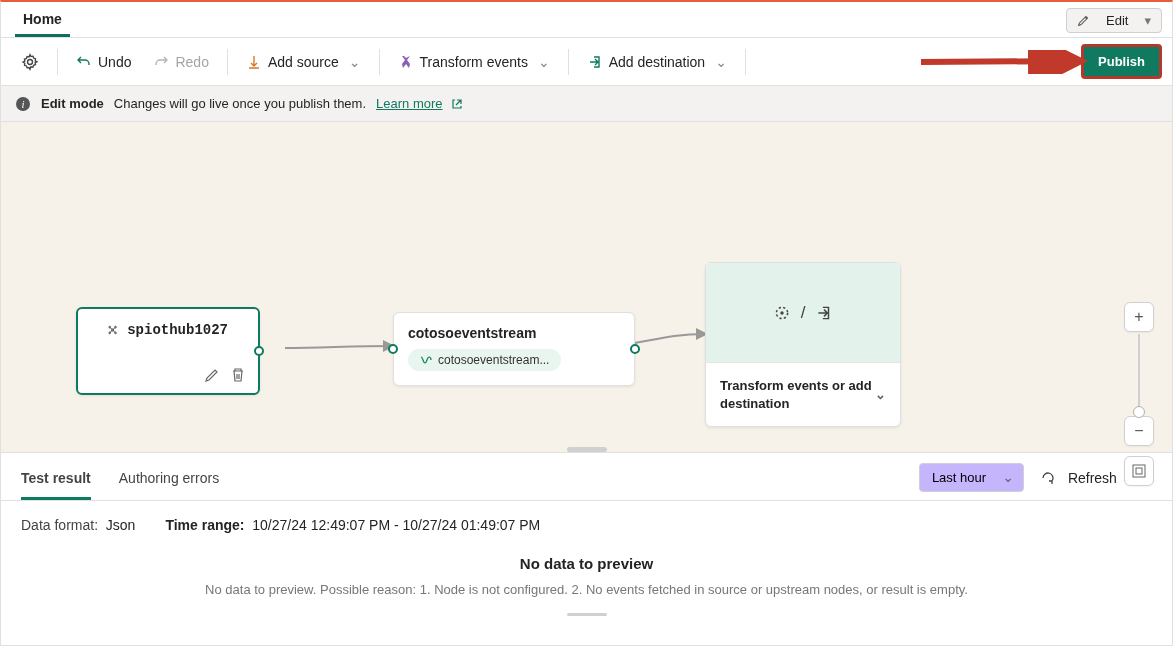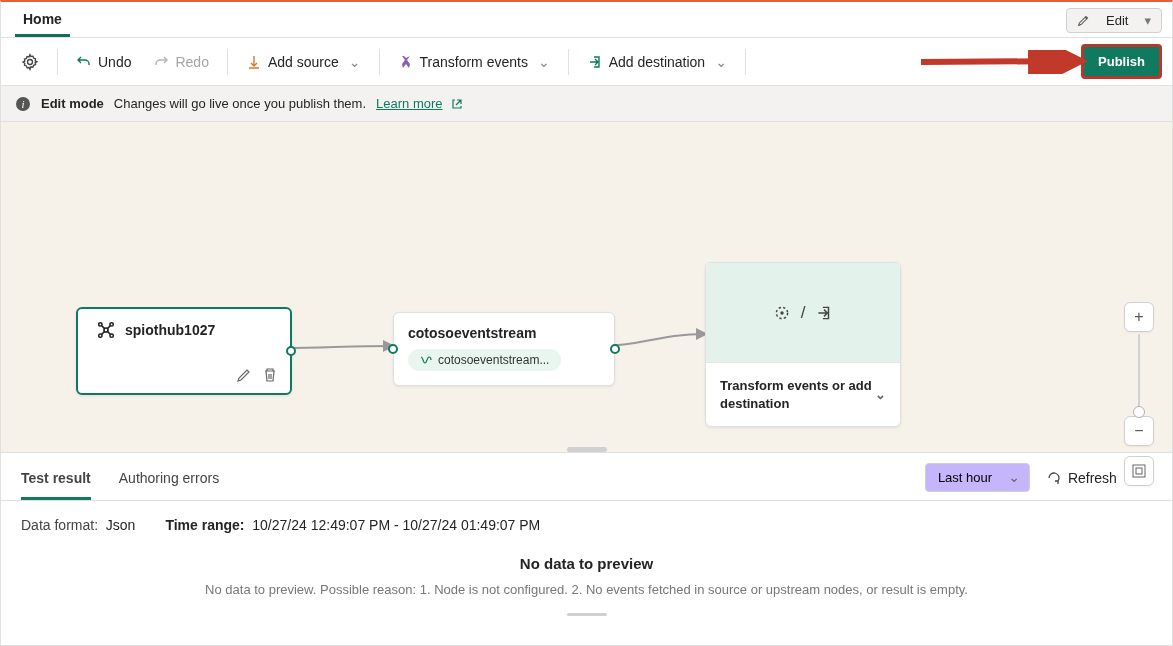--- a/index.html
+++ b/index.html
@@ -32,25 +32,25 @@
 
 .canvas-wrap { position:relative; height:330px; background:#f6f2e9; }
 .canvas { position:absolute; inset:0; }
 
 .node { position:absolute; background:#fff; border:1px solid #e0e0e0; border-radius:6px; box-shadow:0 1px 3px rgba(0,0,0,.08); }
 .node.selected { border:2px solid #0f7a5f; }
 .node-title { font-weight:600; font-size:14px; }
 .port { position:absolute; width:10px; height:10px; border:2px solid #0f7a5f; background:#fff; border-radius:50%; top:50%; transform:translateY(-50%);}
 .port.out { right:-6px; } .port.in { left:-6px; }
 
-.node1 { left:75px; top:185px; width:216px; height:88px; padding:12px 19px; }
+.node1 { left:75px; top:185px; width:184px; height:88px; padding:12px 30px;font-family:Liberation Mono, monospace; }
 .node1 .actions { position:absolute; right:12px; bottom:10px; display:flex; gap:10px; color:#555; }
 .node1 .title-row { display:flex; align-items:center; gap:10px; }
 
-.node2 { left:392px; top:190px; width:222px; padding:12px 14px 14px; }
+.node2 { left:392px; top:190px; width:242px; padding:12px 14px 14px; }
 .node2 .chip { margin-top:8px; display:inline-flex; align-items:center; gap:6px; background:#e9f5ef; border-radius:14px; padding:4px 12px; font-size:12px; color:#333;}
 
 .node3 { left:704px; top:140px; width:196px; }
 .node3 .top { height:100px; background:#e3f2eb; display:flex; align-items:center; justify-content:center; gap:10px; font-size:17px; color:#444; border-bottom:1px solid #e5e5e5; border-radius:6px 6px 0 0;}
 .node3 .bottom { padding:14px 14px; display:flex; align-items:center; justify-content:space-between; }
 .node3 .bottom span { font-weight:600; line-height:1.35; }
 
 .zoom-ctrl { position:absolute; right:18px; top:180px; width:30px; display:flex; flex-direction:column; align-items:center; gap:0;}
 .zoom-btn { width:30px; height:30px; border:1px solid #d0d0d0; border-radius:6px; background:#fff; display:flex; align-items:center; justify-content:center; font-size:16px; color:#555; cursor:pointer; box-shadow:0 1px 2px rgba(0,0,0,.05); }
 .zoom-track { width:2px; height:80px; background:#d0d0d0; margin:2px 0; position:relative;}
@@ -66,21 +66,21 @@
 
 .bottom-panel { border-top:1px solid #e0e0e0; }
 .bp-tabs { height:48px; display:flex; align-items:flex-end; padding:0 20px; border-bottom:1px solid #e0e0e0; gap:28px; }
 .bp-tab { padding:12px 0 14px; font-weight:600; font-size:14px; color:#444; position:relative; cursor:pointer;}
 .bp-tab.active::after { content:""; position:absolute; left:0; right:0; bottom:0; height:3px; background:#0f7a5f; }
 .bp-tab.inactive { font-weight:400; }
 .bp-right { margin-left:auto; display:flex; align-items:center; gap:16px; padding-bottom:8px;}
 .time-select { border:1px solid #d0d0d0; border-radius:4px; padding:6px 36px 6px 12px; font-size:13px; appearance:none; background:#c4b5fd; position:relative;}
 .time-wrap { position:relative; }
 .time-wrap::after { content:"⌄"; position:absolute; right:10px; top:6px; color:#666; font-size:14px; pointer-events:none;}
-.refresh-btn { display:flex; align-items:center; gap:6px; font-size:14px; cursor:pointer; }
+.refresh-btn { display:flex; align-items:center; gap:12px; font-size:14px; cursor:pointer; }
 .chev-expand { font-size:18px; color:#555; cursor:pointer; margin-left:4px;}
 
 .bp-body { padding:16px 20px; }
 .bp-meta { display:flex; gap:30px; font-size:14px; }
 .bp-meta .lbl { color:#444; }
 .bp-meta .bold { font-weight:600; }
 .no-data-title { text-align:center; font-weight:600; font-size:15px; margin-top:22px; }
 .no-data-msg { text-align:center; color:#777; font-size:13px; margin-top:10px; }
 .bp-handle { margin:16px auto 0; width:40px; height:3px; background:#d0d0d0; border-radius:3px;}
 </style>

